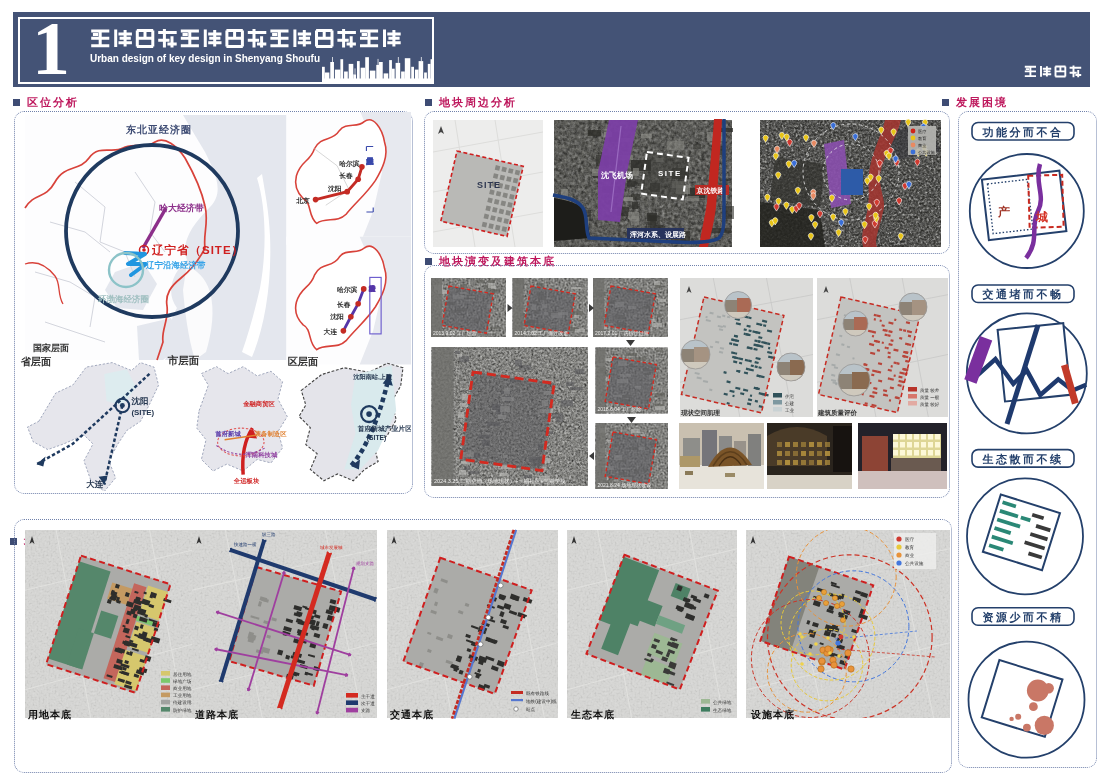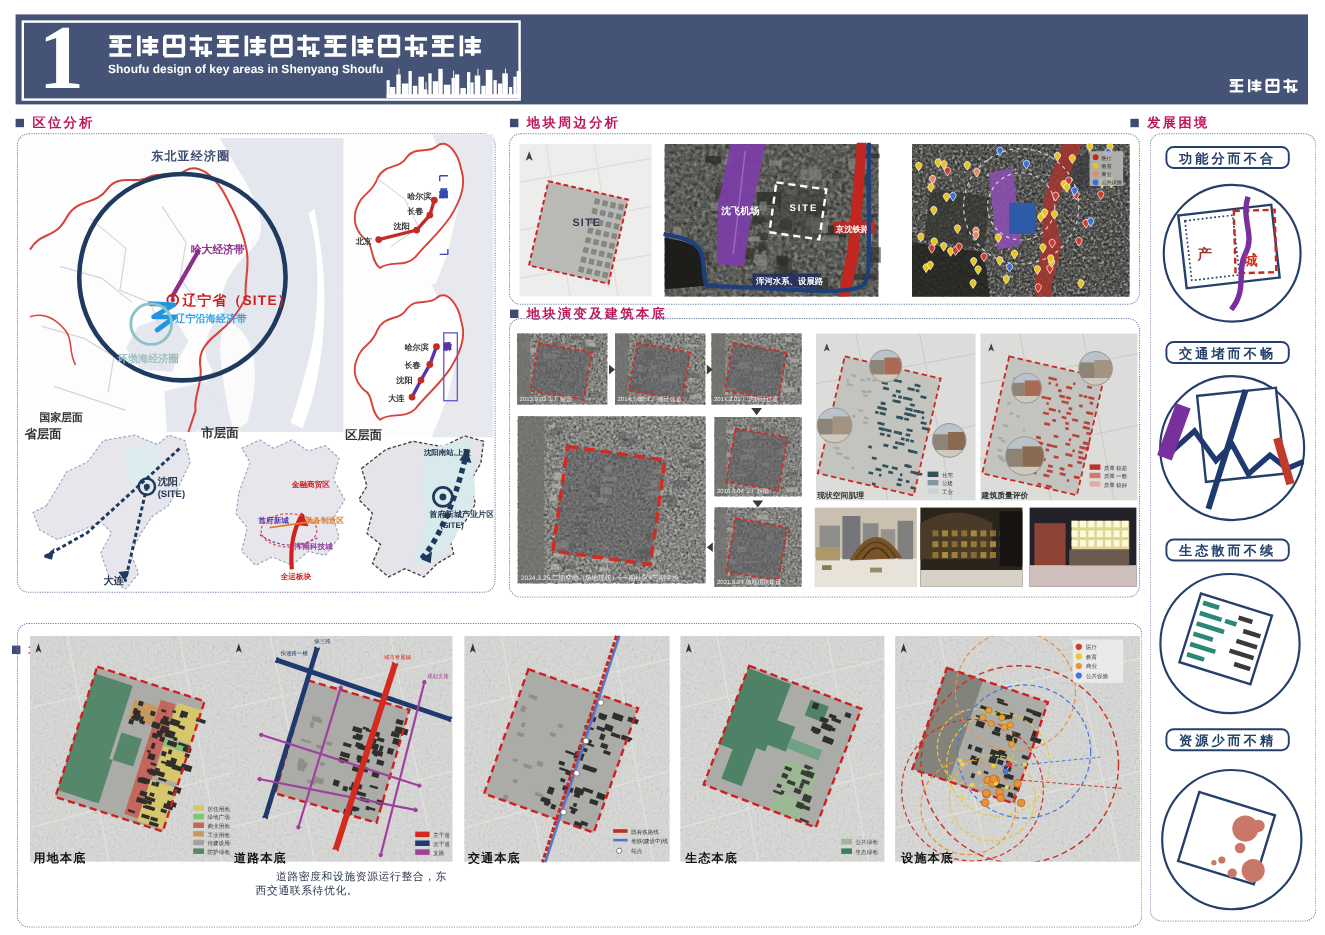--- a/index.html
+++ b/index.html
@@ -26,21 +26,21 @@
       <path d="M138.4 4.5L154.8 4.5 M138.4 20.4L154.8 20.4 M138.9 4.5L138.9 20.4 M154.4 4.5L154.4 20.4 M138.4 12.2L154.8 12.2 M146.6 4.5L146.6 12.2" stroke="#fff" stroke-width="3.0" fill="none"></path>
       <path d="M159.8 6.5L178.3 6.5 M159.8 14.3L171.1 14.3 M166.0 3.0L166.0 21.5 M173.6 10.2L173.6 21.5 M169.0 18.0L178.3 18.0" stroke="#fff" stroke-width="3.0" fill="none"></path>
       <path d="M182.4 4.9L200.5 4.9 M182.4 12.2L200.5 12.2 M182.4 19.8L200.5 19.8 M191.4 4.1L191.4 20.4 M184.1 8.6L189.4 8.6" stroke="#fff" stroke-width="3.0" fill="none"></path>
       <path d="M206.9 3.6L206.9 20.9 M216.3 4.1L216.3 20.4 M209.8 8.1L223.1 8.1 M209.8 16.8L223.1 16.8 M210.8 12.2L222.0 12.2" stroke="#fff" stroke-width="3.0" fill="none"></path>
       <path d="M228.1 4.5L244.4 4.5 M228.1 20.4L244.4 20.4 M228.5 4.5L228.5 20.4 M244.0 4.5L244.0 20.4 M228.1 12.2L244.4 12.2 M236.2 4.5L236.2 12.2" stroke="#fff" stroke-width="3.0" fill="none"></path>
       <path d="M249.4 6.5L267.9 6.5 M249.4 14.3L260.7 14.3 M255.6 3.0L255.6 21.5 M263.2 10.2L263.2 21.5 M258.6 18.0L267.9 18.0" stroke="#fff" stroke-width="3.0" fill="none"></path>
       <path d="M272.0 4.9L290.1 4.9 M272.0 12.2L290.1 12.2 M272.0 19.8L290.1 19.8 M281.0 4.1L281.0 20.4 M273.7 8.6L279.0 8.6" stroke="#fff" stroke-width="3.0" fill="none"></path>
       <path d="M296.5 3.6L296.5 20.9 M305.9 4.1L305.9 20.4 M299.3 8.1L312.7 8.1 M299.3 16.8L312.7 16.8 M300.4 12.2L311.6 12.2" stroke="#fff" stroke-width="3.0" fill="none"></path>
     </svg>
 
-<div class="abs" style="left:90px;top:53px;font-size:10px;font-weight:bold;color:#fff;letter-spacing:0px;">Shoufu design of key areas in Shenyang Shoufu</div>
+<div class="abs" style="left:90px;top:53px;font-size:10px;font-weight:bold;color:#fff;letter-spacing:0px;">Urban design of key design in Shenyang Shoufu</div>
 
 <svg class="abs" style="left:322px;top:57px" width="112" height="25">
       <g transform="scale(0.92,1)">
         <rect x="0" y="9.8" width="3" height="14.2" fill="#fff"></rect>
         <rect x="3" y="15.5" width="5" height="8.5" fill="#fff"></rect>
         <rect x="9" y="5.0" width="4" height="19.0" fill="#fff"></rect>
         <rect x="11.0" y="-1.0" width="0.8" height="6" fill="#fff"></rect>
         <rect x="14" y="12.6" width="6" height="11.4" fill="#fff"></rect>
         <rect x="20" y="2.2" width="3" height="21.8" fill="#fff"></rect>
         <rect x="24" y="14.5" width="4" height="9.5" fill="#fff"></rect>
@@ -1577,21 +1577,20 @@
                 </g>
                 <text x="736" y="199" font-size="10" font-weight="bold" fill="#111" letter-spacing="1">设施本底</text>
               </g>
             </g>
           </g>
         </g>
       </g>
     </svg>
 
 
-<div class="abs cap" style="left:213px;top:725px;width:160px;text-indent:17px;">道路密度和设施资源运行整合，东西交通联系待优化。</div>
 
 
 
 
 <svg class="abs" style="left:958px;top:111px" width="137" height="655">
       <g>
         <rect x="14" y="11.5" width="102" height="17.5" rx="6" fill="#fff" stroke="#24406b" stroke-width="1.6"></rect>
         <text x="65" y="24.5" font-size="11" font-weight="bold" fill="#24406b" text-anchor="middle" letter-spacing="2.5">功能分而不合</text>
       </g>
       <g>

